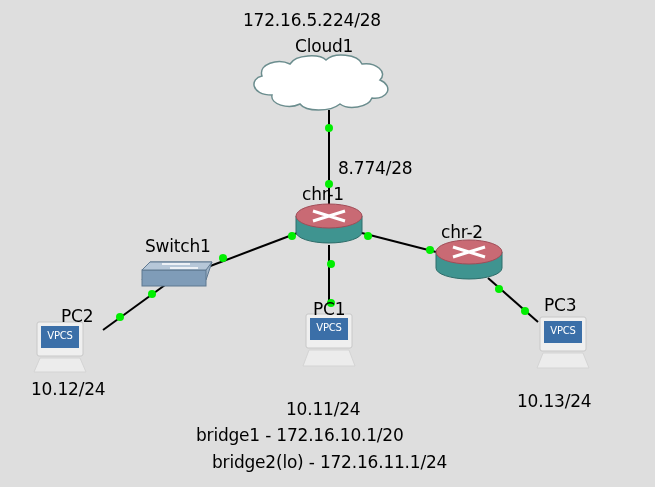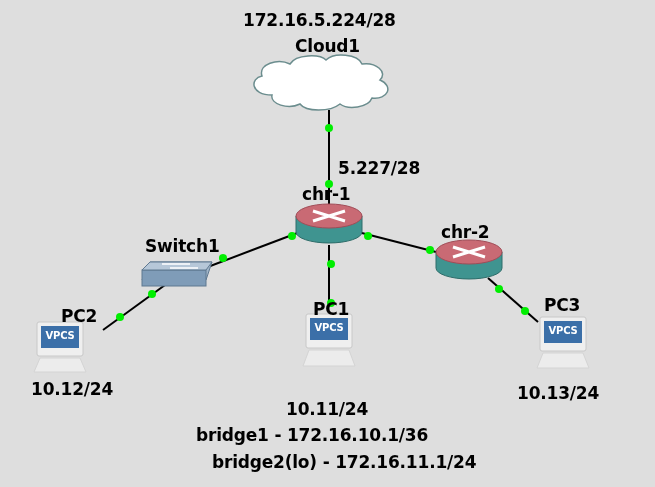--- a/index.html
+++ b/index.html
@@ -1,18 +1,18 @@
 <!DOCTYPE html>
 <html><head>
   <meta charset="utf-8">
   <style>
     html, body { margin:0; padding:0; }
     body { width:655px; height:487px; background:#dedede; position:relative; overflow:hidden;
       font-family:"DejaVu Sans", sans-serif; }
-    .lbl { position:absolute; font-weight:bold; color:#000; font-size:17px; white-space:nowrap; letter-spacing:-0.2px; }
+    .lbl { position:absolute; font-weight:normal; color:#000; font-size:17px; white-space:nowrap; letter-spacing:-0.2px; }
     svg#net { position:absolute; left:0; top:0; }
   </style>
 </head>
 <body>
 
 <svg id="net" width="655" height="487">
 
   <g stroke="#000" stroke-width="2" fill="none">
     <line x1="329" y1="110" x2="329" y2="205"></line>
     <line x1="300" y1="232" x2="205" y2="268"></line>
@@ -76,24 +76,24 @@
     <circle cx="331" cy="303" r="4"></circle>
   </g>
 </svg>
 
 <div class="lbl" style="left:41px;top:330px;width:38px;text-align:center;font-size:10px;color:#fff;">VPCS</div>
 <div class="lbl" style="left:310px;top:322px;width:38px;text-align:center;font-size:10px;color:#fff;">VPCS</div>
 <div class="lbl" style="left:544px;top:325px;width:38px;text-align:center;font-size:10px;color:#fff;">VPCS</div>
 
 <div class="lbl" style="left:243px;top:10px;">172.16.5.224/28</div>
 <div class="lbl" style="left:295px;top:36px;">Cloud1</div>
-<div class="lbl" style="left:338px;top:158px;">5.227/28</div>
+<div class="lbl" style="left:338px;top:158px;">8.774/28</div>
 <div class="lbl" style="left:302px;top:184px;">chr-1</div>
 <div class="lbl" style="left:441px;top:222px;">chr-2</div>
 <div class="lbl" style="left:145px;top:236px;">Switch1</div>
 <div class="lbl" style="left:61px;top:298px;margin-top:8px;">PC2</div>
 <div class="lbl" style="left:313px;top:299px;">PC1</div>
 <div class="lbl" style="left:544px;top:295px;">PC3</div>
 <div class="lbl" style="left:31px;top:379px;">10.12/24</div>
 <div class="lbl" style="left:286px;top:399px;">10.11/24</div>
-<div class="lbl" style="left:517px;top:383px;">10.13/24</div>
-<div class="lbl" style="left:196px;top:425px;">bridge1 - 172.16.10.1/36</div>
+<div class="lbl" style="left:517px;top:391px;">10.13/24</div>
+<div class="lbl" style="left:196px;top:425px;">bridge1 - 172.16.10.1/20</div>
 <div class="lbl" style="left:212px;top:452px;">bridge2(lo) - 172.16.11.1/24</div>
 
 </body></html>

